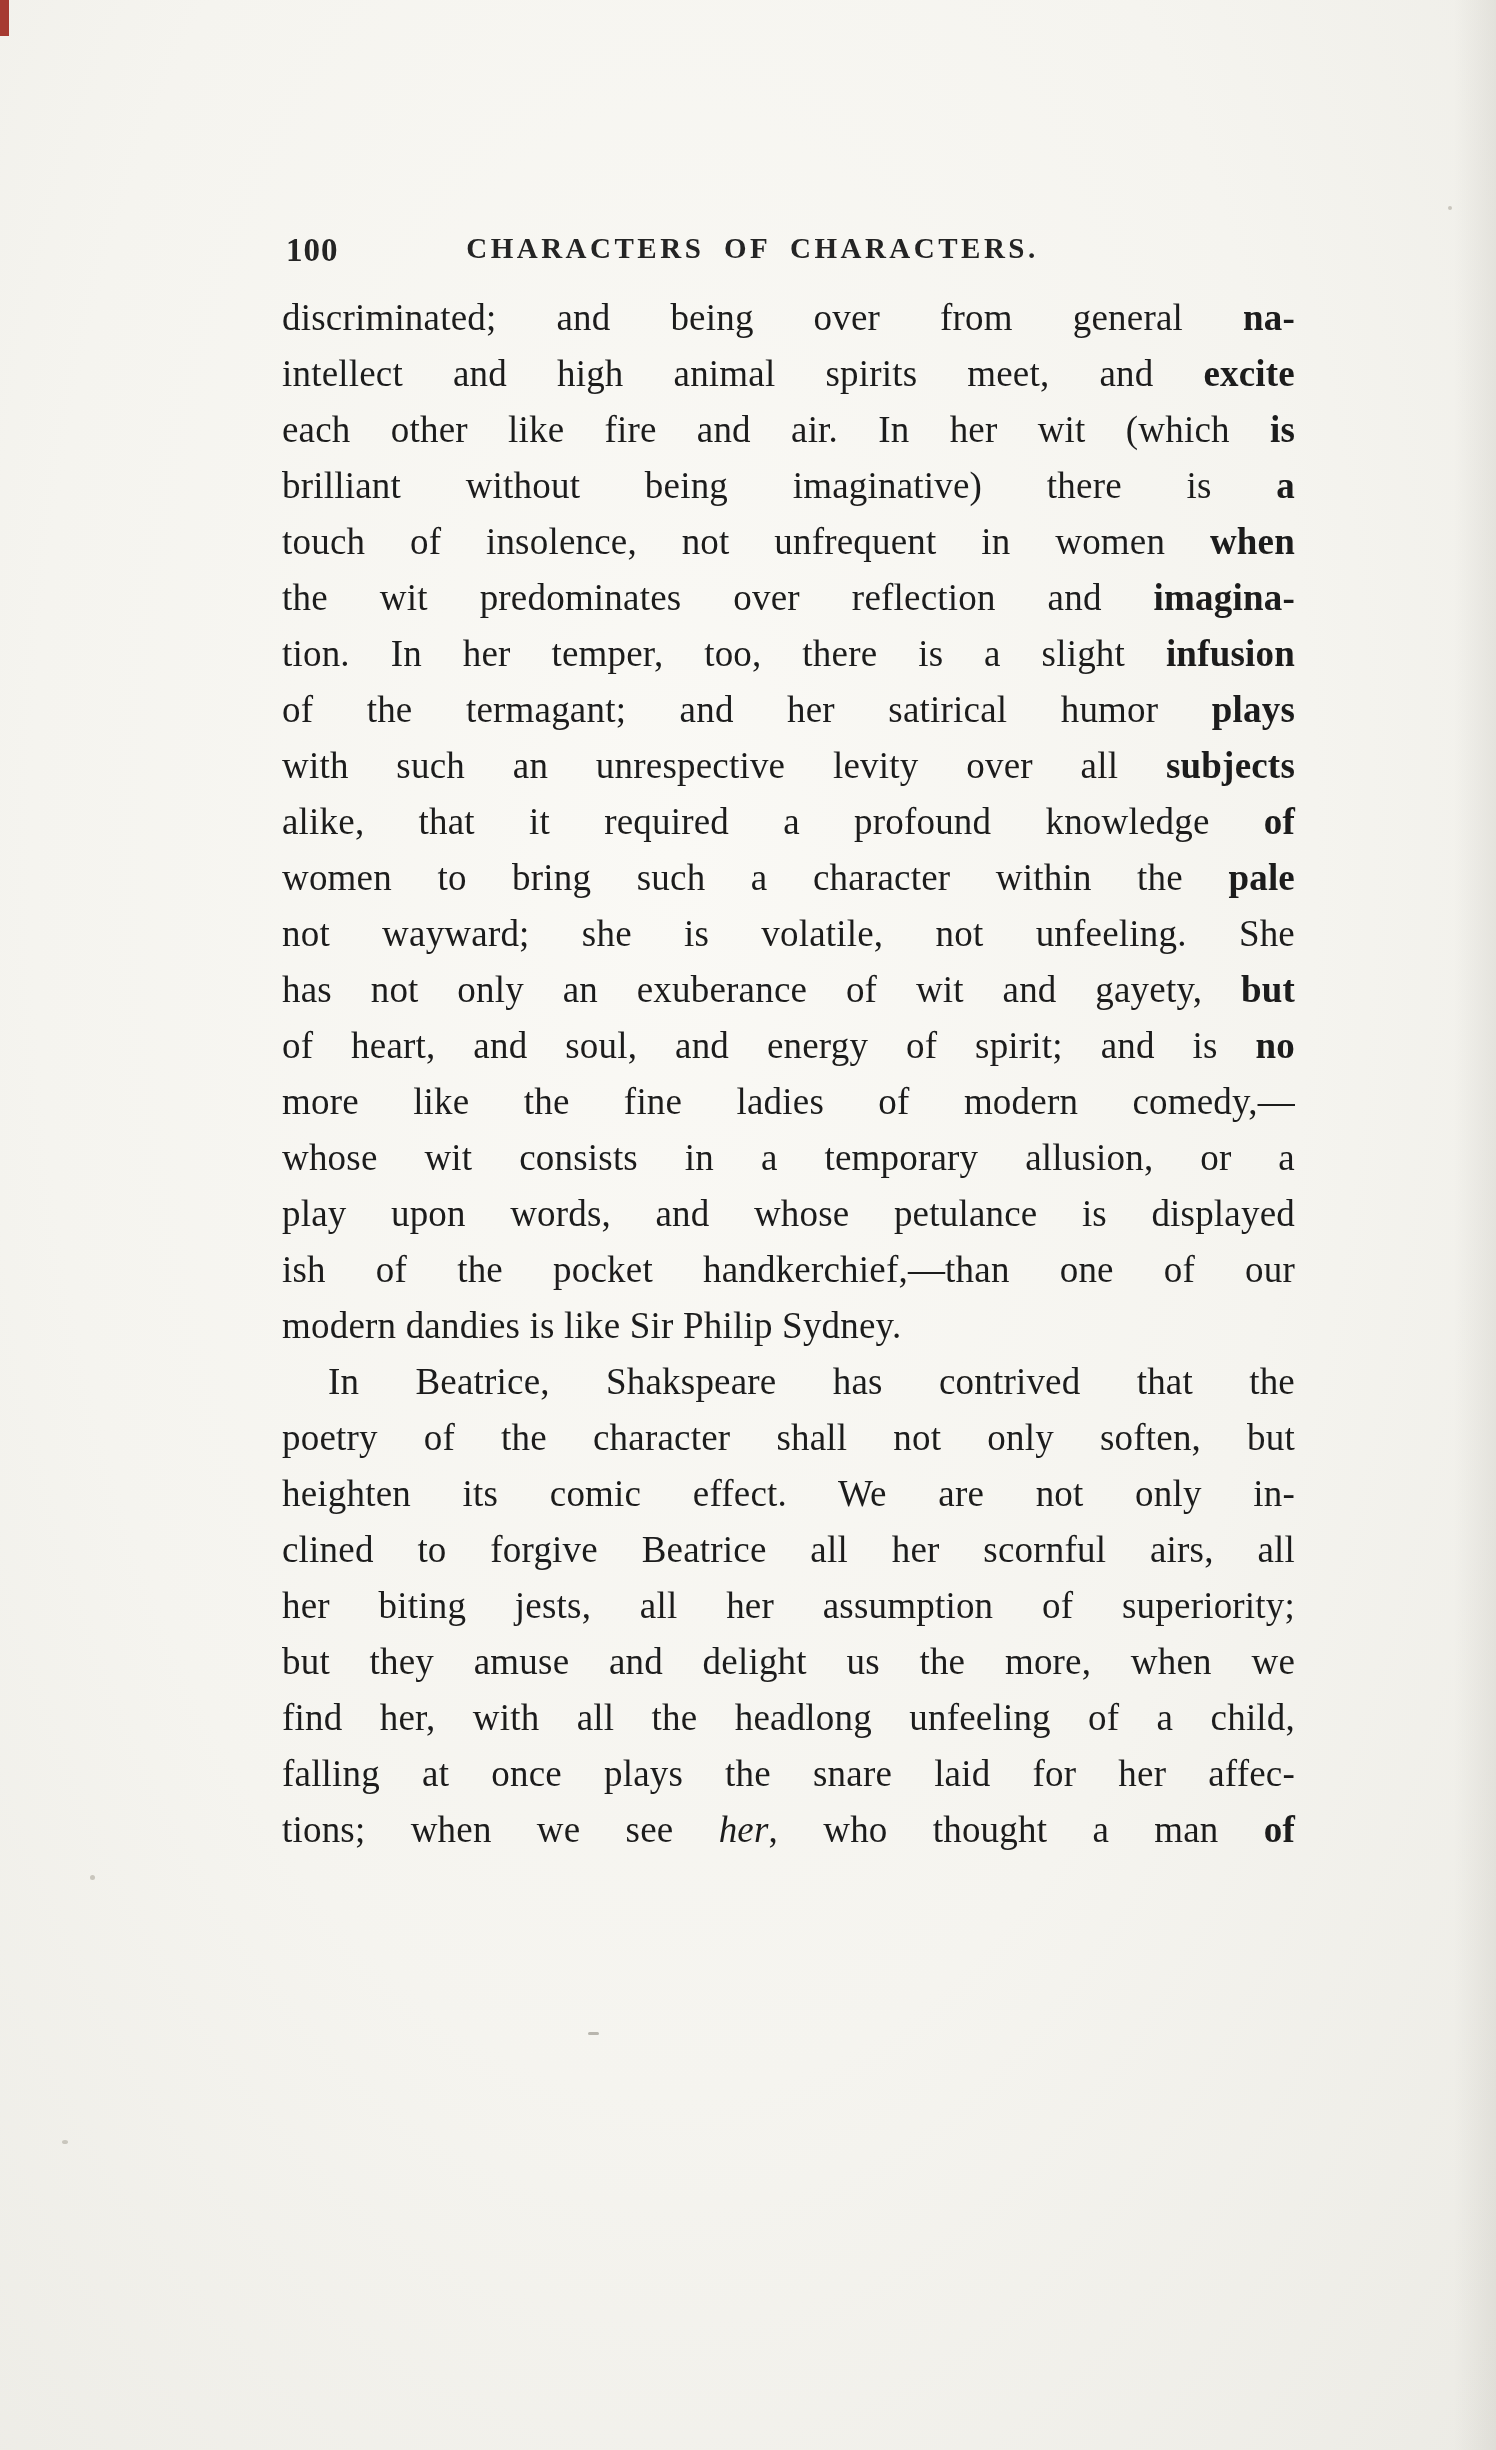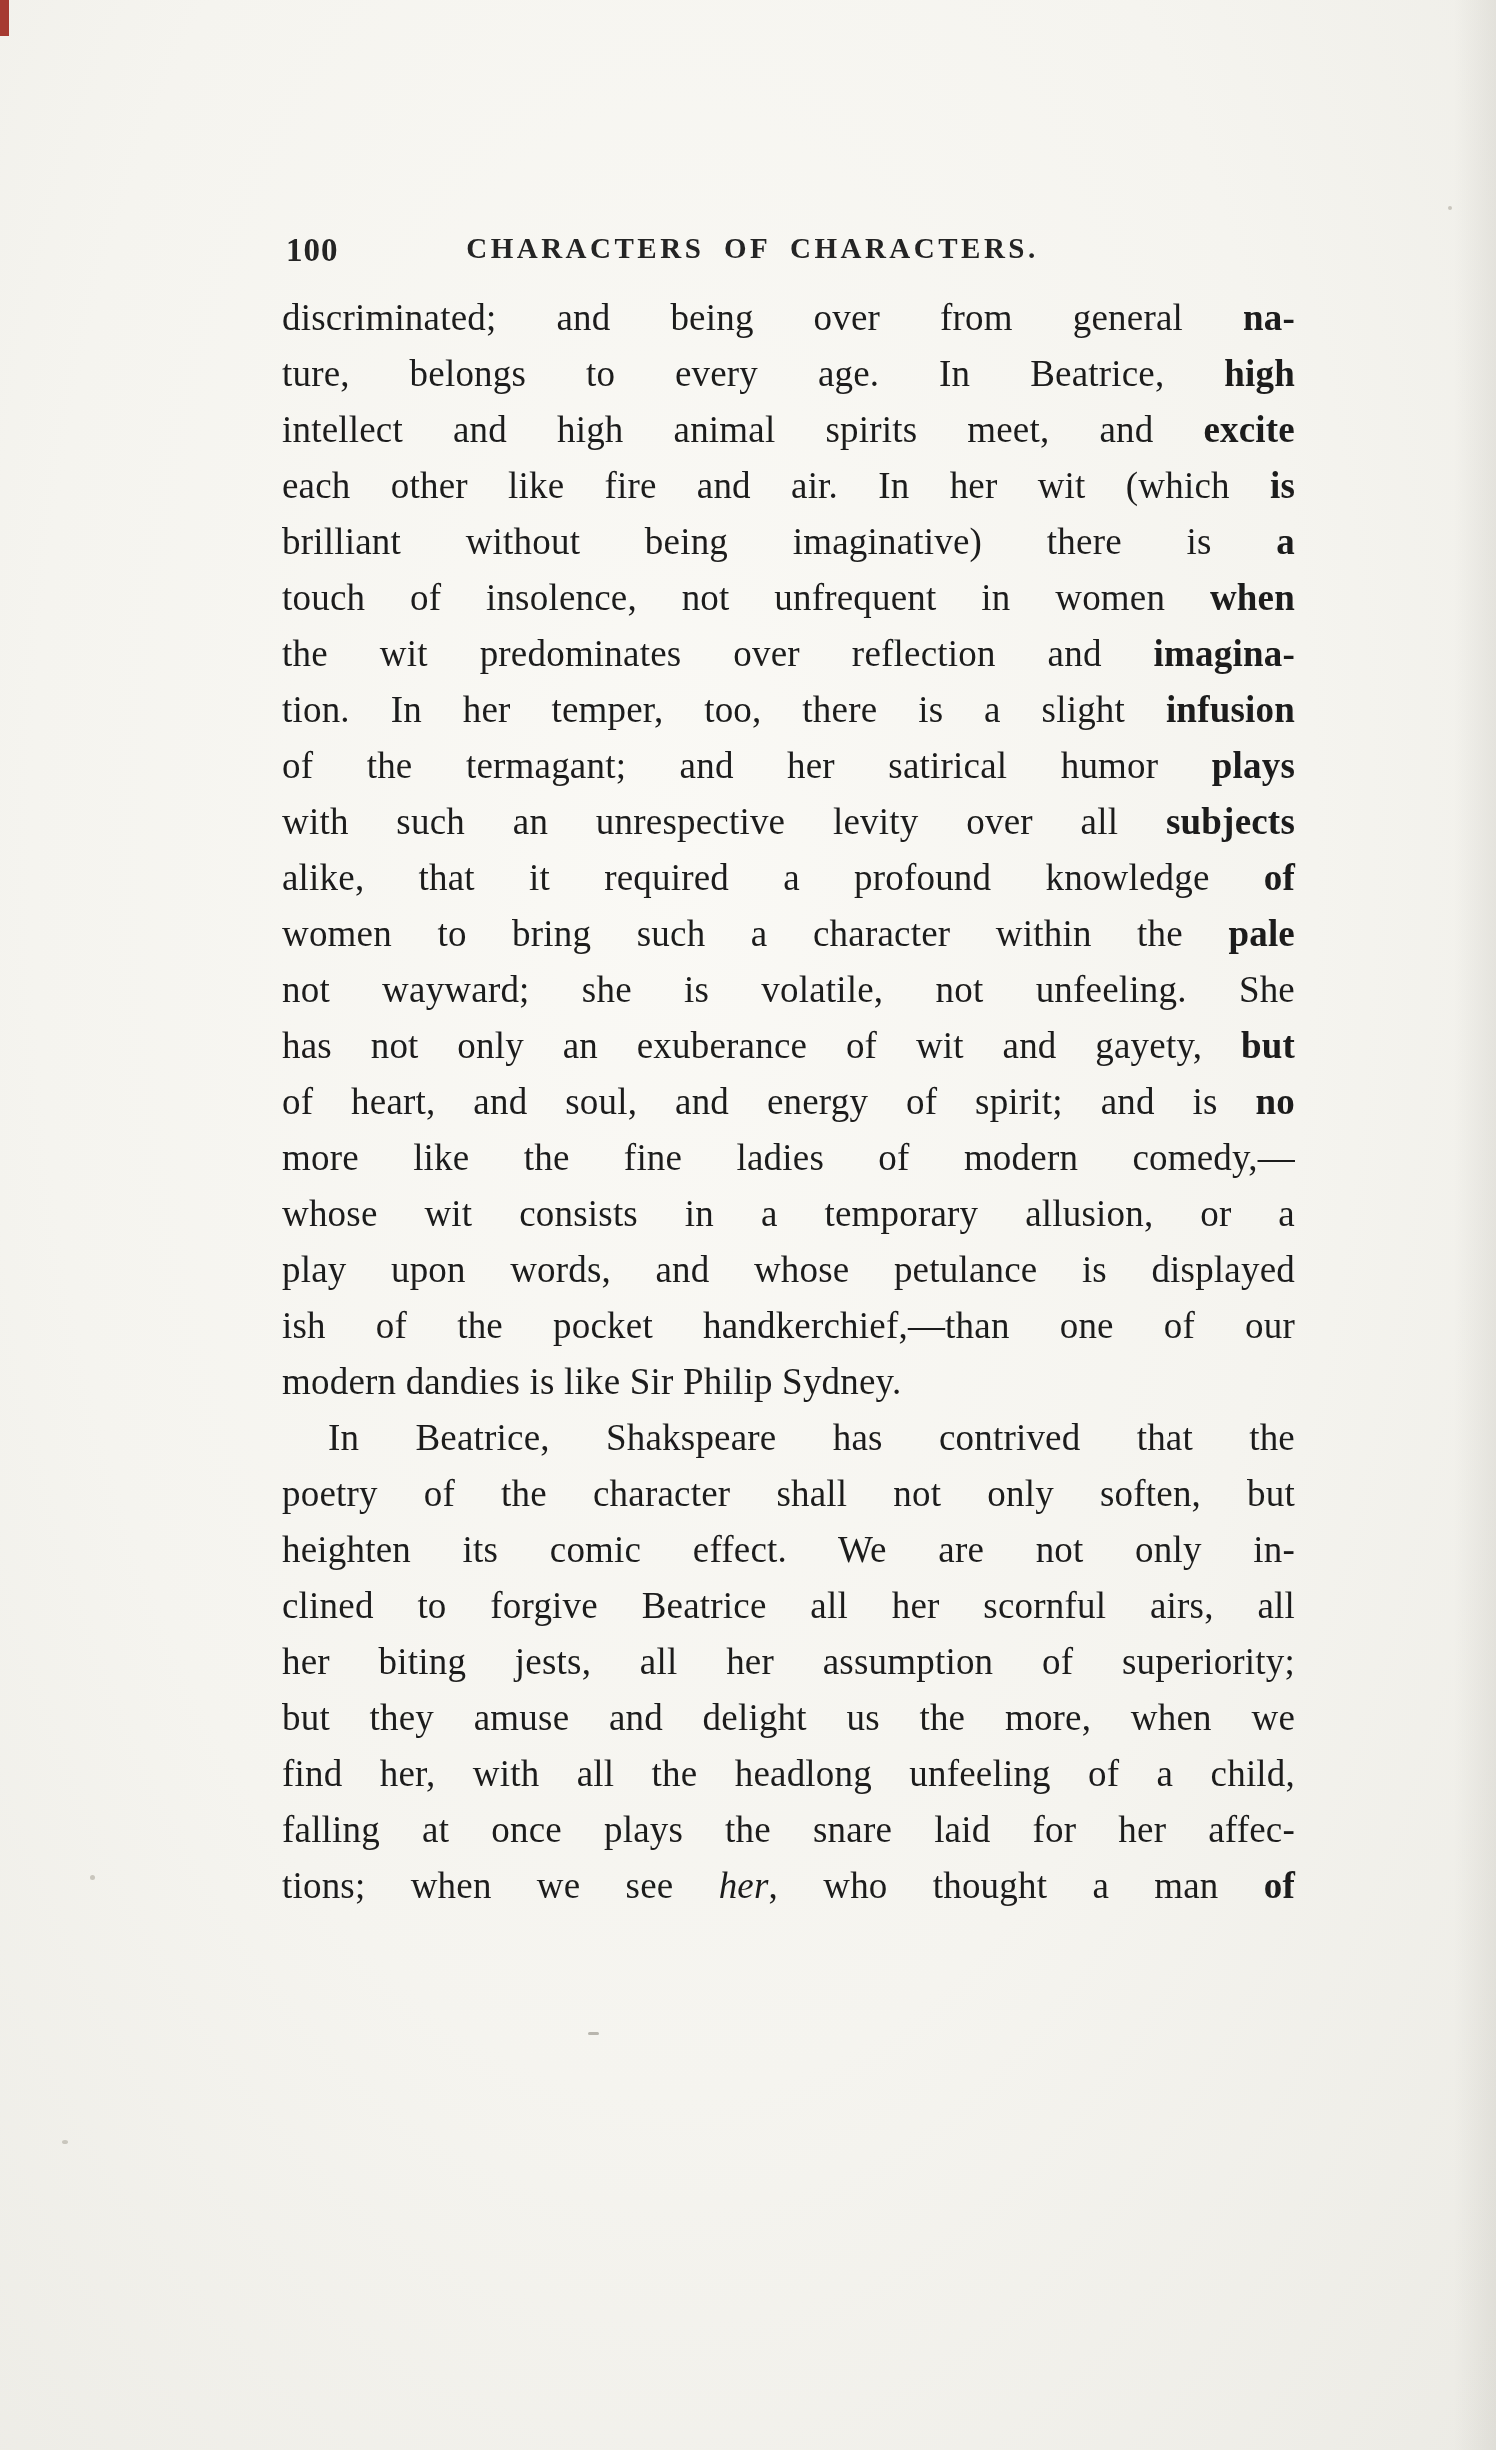--- a/index.html
+++ b/index.html
@@ -92,21 +92,20 @@
 <div class="scan-artifact"></div>
 
 <div>
   <div class="running-head">
     <span class="page-number">100</span>
     <span class="head-title">CHARACTERS OF CHARACTERS.</span>
   </div>
 
   <div class="body-text">
       <div class="line"><span>discriminated; and being over from general </span><span class="bd">na-</span></div>
-      <div class="line"><span>ture, belongs to every age.  In Beatrice, </span><span class="bd">high</span></div>
       <div class="line"><span>intellect and high animal spirits meet, and </span><span class="bd">excite</span></div>
       <div class="line"><span>each other like fire and air.  In her wit (which </span><span class="bd">is</span></div>
       <div class="line"><span>brilliant without being imaginative) there is </span><span class="bd">a</span></div>
       <div class="line"><span>touch of insolence, not unfrequent in women </span><span class="bd">when</span></div>
       <div class="line"><span>the wit predominates over reflection and </span><span class="bd">imagina-</span></div>
       <div class="line"><span>tion.  In her temper, too, there is a slight </span><span class="bd">infusion</span></div>
       <div class="line"><span>of the termagant; and her satirical humor </span><span class="bd">plays</span></div>
       <div class="line"><span>with such an unrespective levity over all </span><span class="bd">subjects</span></div>
       <div class="line"><span>alike, that it required a profound knowledge </span><span class="bd">of</span></div>
       <div class="line"><span>women to bring such a character within the </span><span class="bd">pale</span></div>

